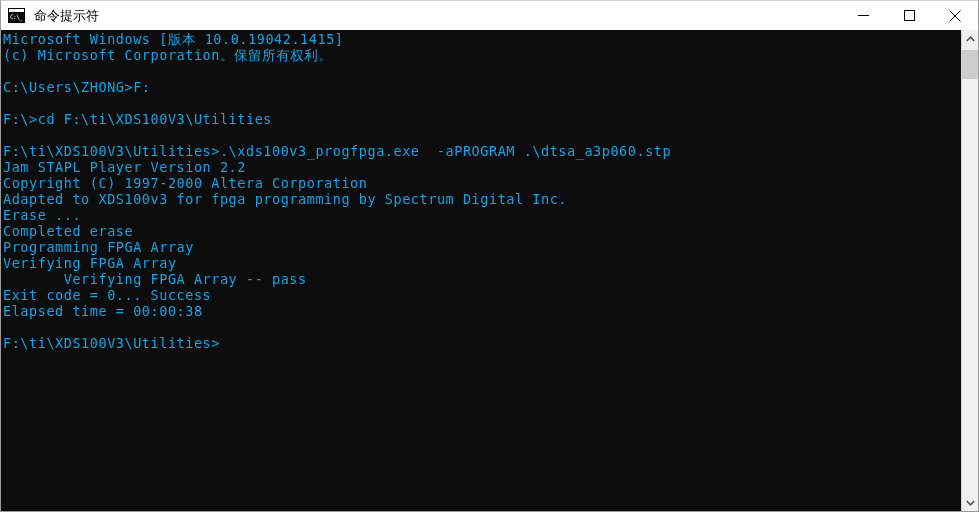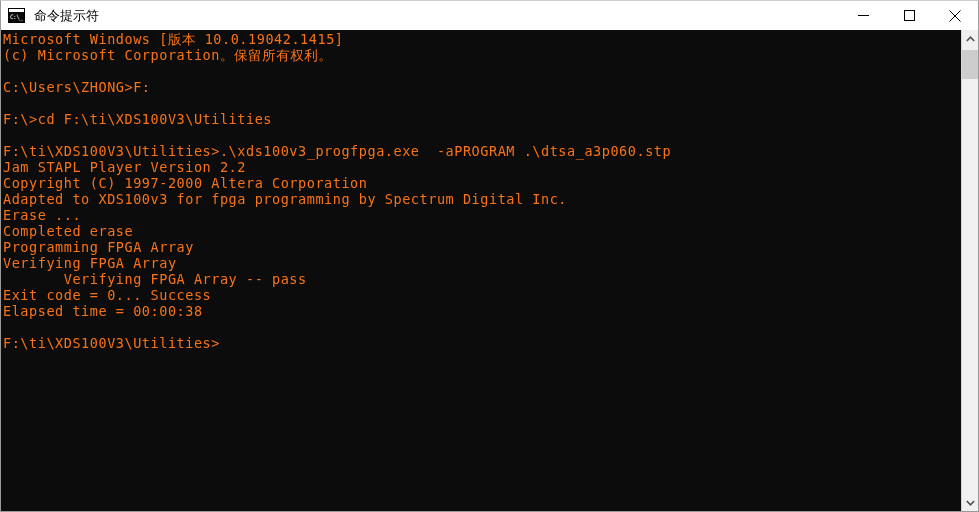--- a/index.html
+++ b/index.html
@@ -111,21 +111,21 @@
   }
   #console-text {
     position: absolute;
     left: 2px;
     top: 1px;
     margin: 0;
     padding: 0;
     font-family: "DejaVu Sans Mono", monospace;
     font-size: 13.5px;
     line-height: 16px;
-    color: #f97316;
+    color: #0ea5e9;
     white-space: pre;
     letter-spacing: 0.55px;
   }
 
   
   #scrollbar {
     position: absolute;
     top: 29px;
     right: 0;
     width: 17px;

